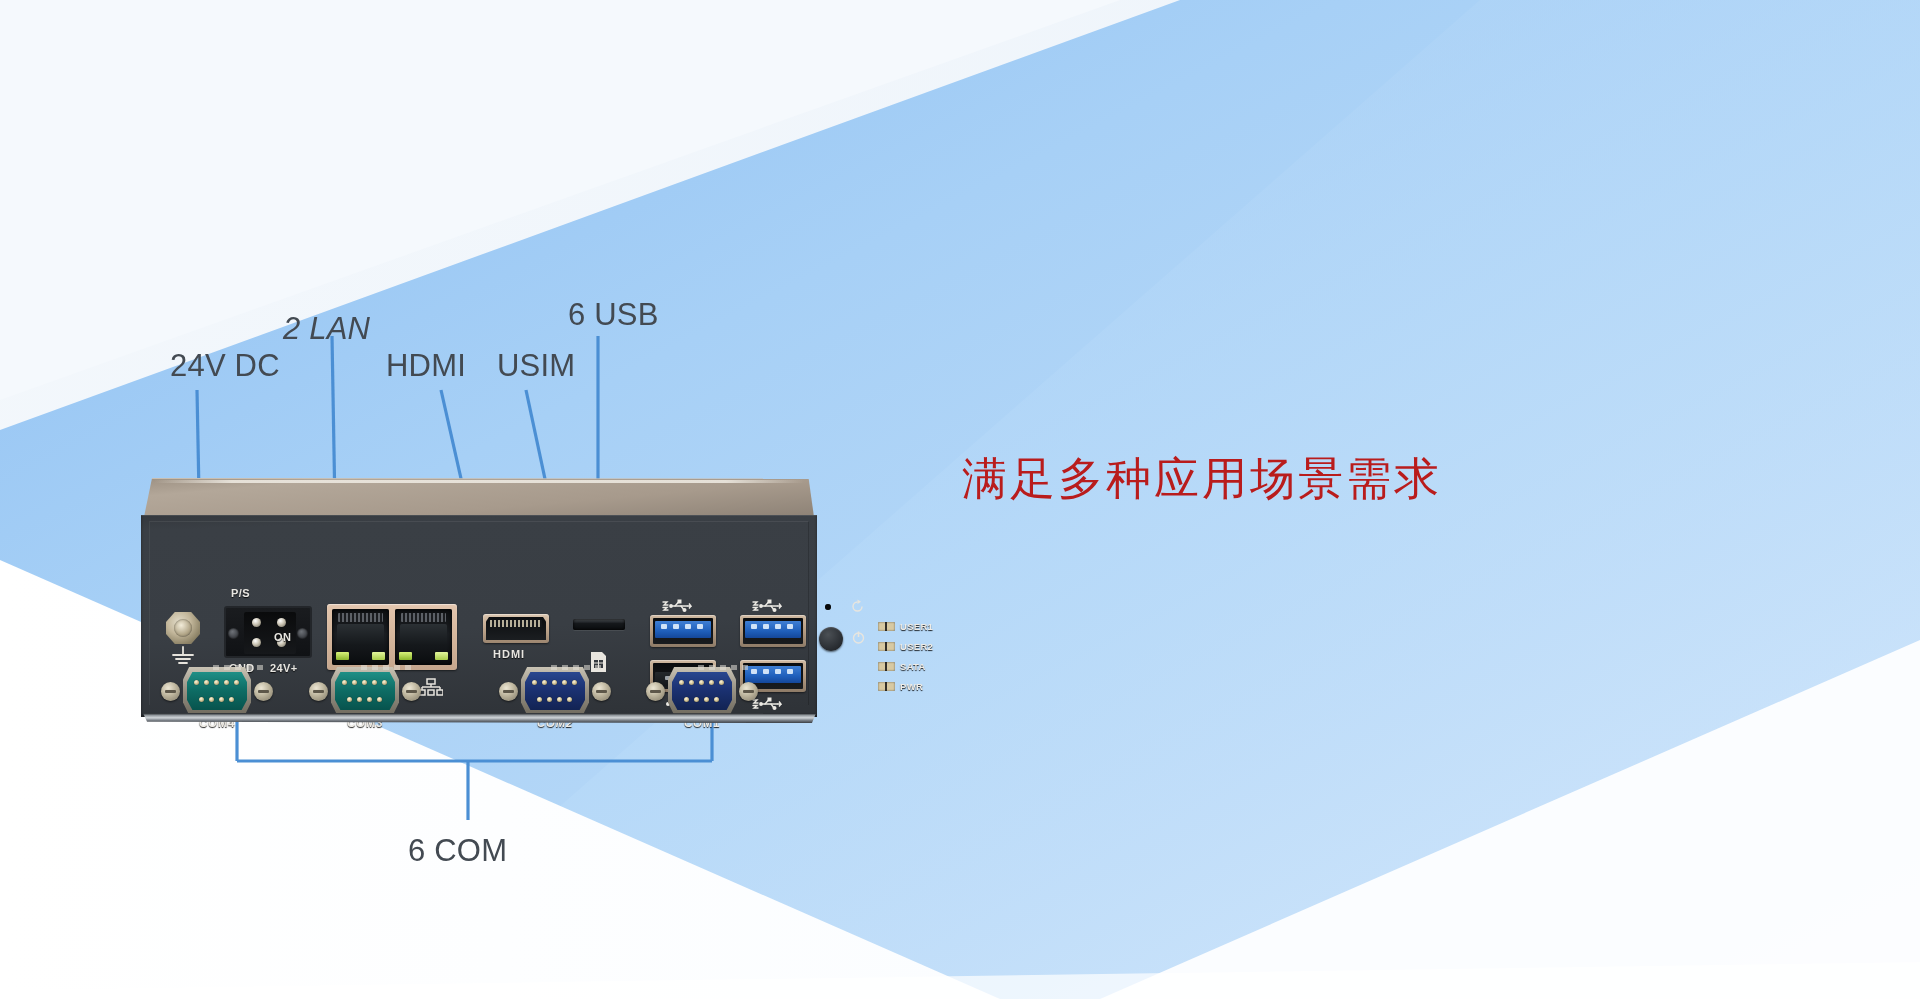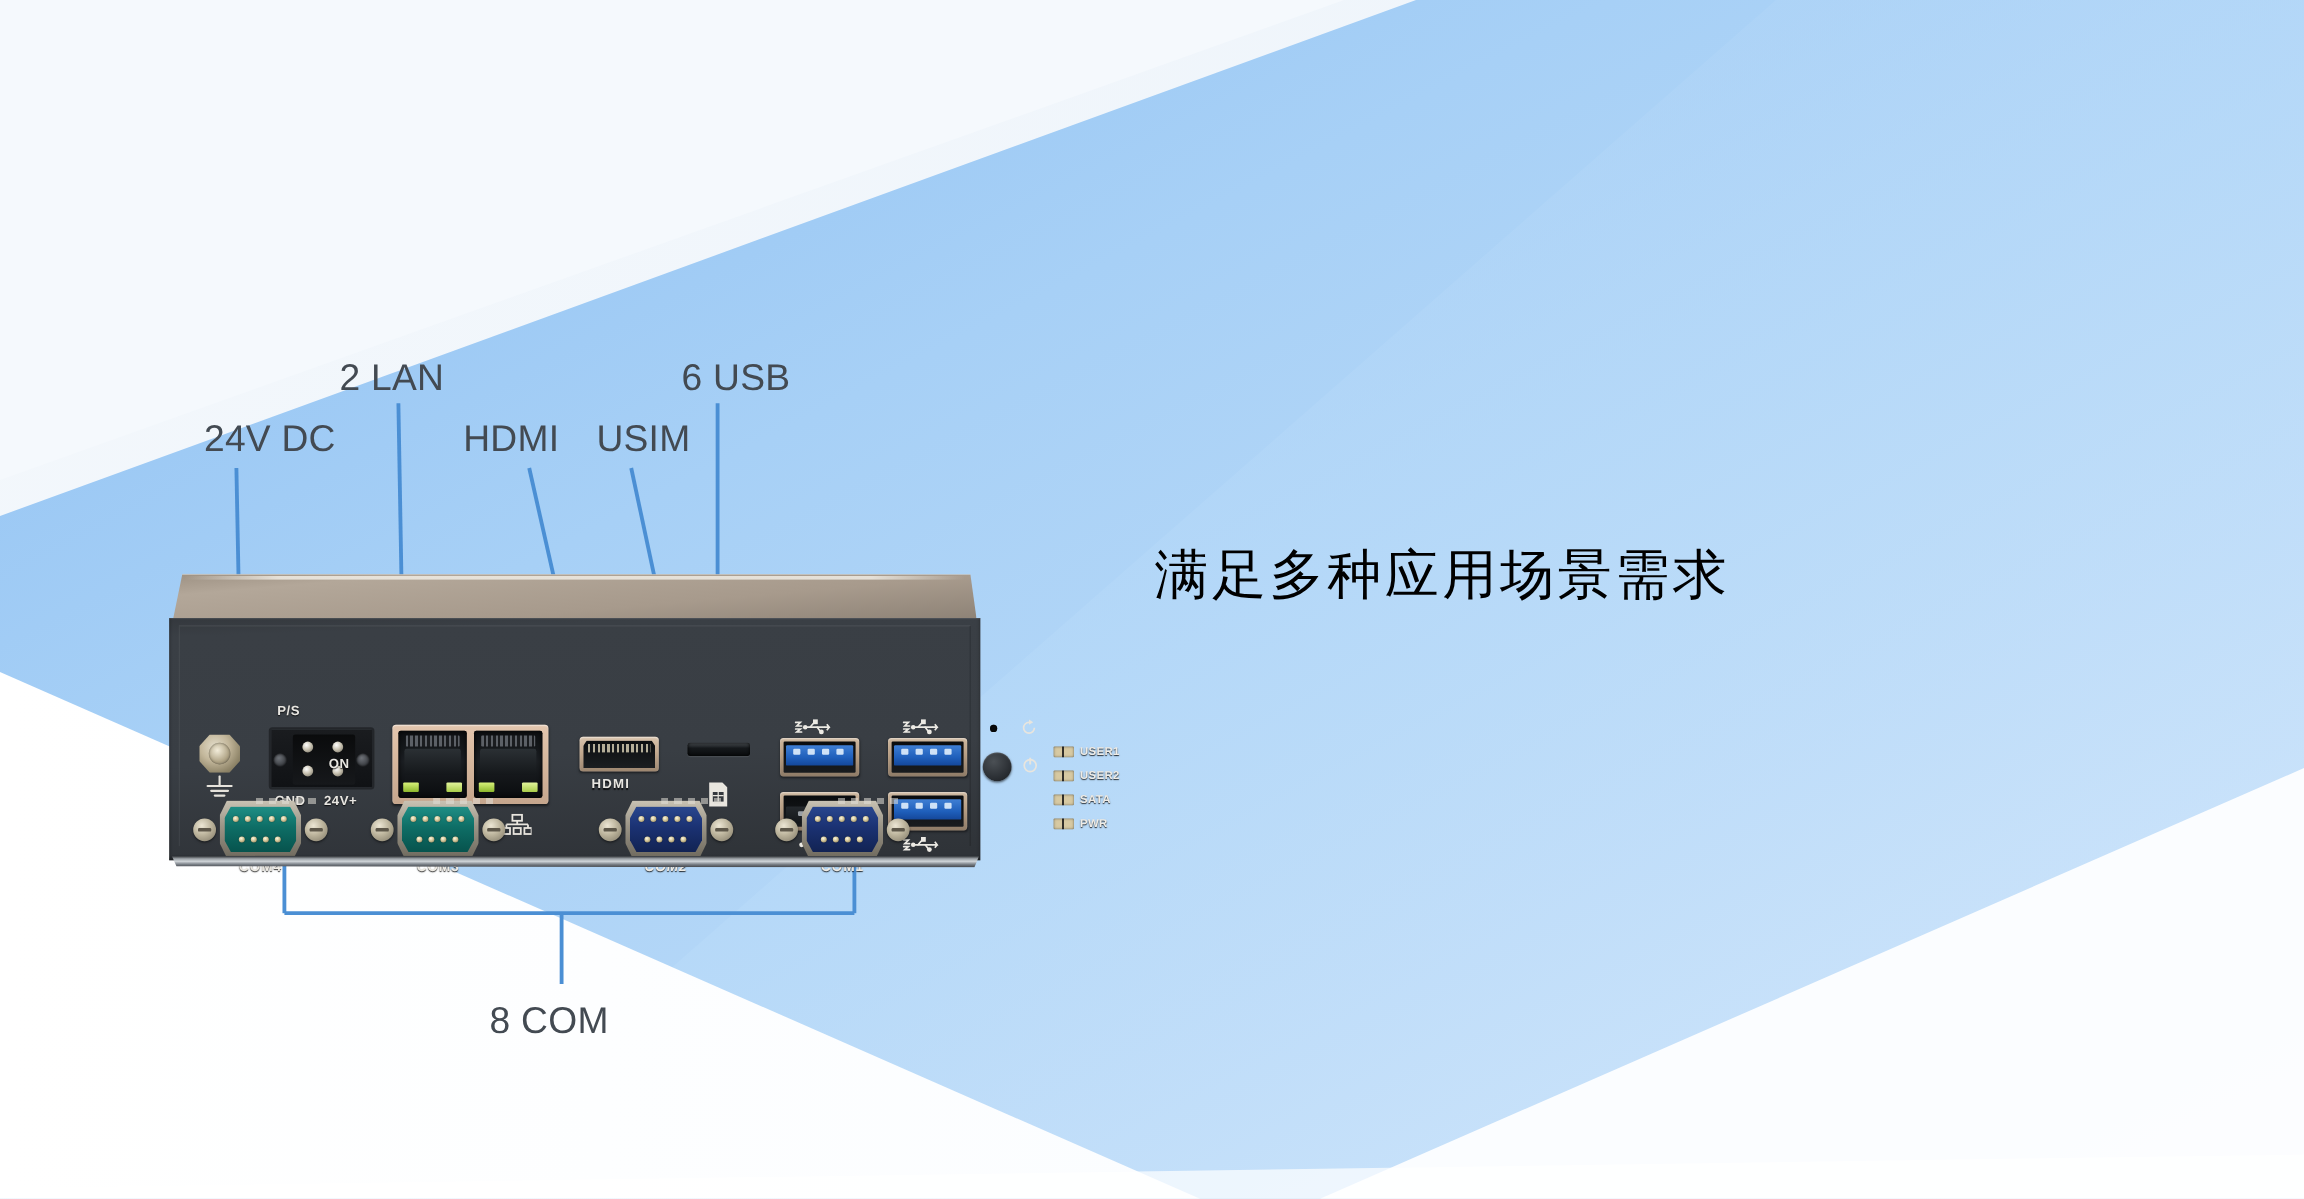--- a/index.html
+++ b/index.html
@@ -23,21 +23,21 @@
   .callout-label {
     position:absolute;
     font-family:"Liberation Sans", sans-serif;
     font-size:31px;
     color:#434a52;
     letter-spacing:0.2px;
     white-space:nowrap;
     font-weight:400;
   }
   #lbl-24vdc { left:170px;  top:348px; }
-  #lbl-2lan  { left:283px;  top:297px; }
+  #lbl-2lan  { left:283px;  top:311px;font-style:italic; }
   #lbl-hdmi  { left:386px;  top:348px; }
   #lbl-usim  { left:497px;  top:348px; }
   #lbl-4usb  { left:568px;  top:297px; }
   #lbl-4com  { left:408px;  top:833px; }
 
   
   #leaders { position:absolute; left:0; top:0; width:960px; height:999px; pointer-events:none; }
 
   
   #device {
@@ -300,21 +300,21 @@
   
   #right-panel { position:absolute; left:960px; top:0; width:960px; height:999px; z-index:5; }
   #headline {
     position:absolute; left:0; top:205px;
     font-size:84px; font-weight:700; color:#0c0e10;
     letter-spacing:6px; line-height:1;
     font-family:"Liberation Sans", sans-serif;
   }
   #subhead {
     position:absolute; left:2px; top:415px;
-    font-size:45px; font-weight:400; color:#000000;
+    font-size:45px; font-weight:400; color:#b91c1c;
     letter-spacing:3px; line-height:1.2;
     font-family:"Liberation Sans", sans-serif;
   }
   #body-copy {
     position:absolute; left:3px; top:578px; width:840px;
     font-size:25.5px; font-weight:400; color:#1b2430;
     line-height:1.78; letter-spacing:.2px;
     font-family:"Liberation Sans", sans-serif;
   }
 </style>
@@ -385,21 +385,21 @@
       <path d="M237 761 L 237 712"></path>
       <path d="M712 761 L 712 712"></path>
     </g>
   </svg>
 
   <div class="callout-label" id="lbl-24vdc">24V DC</div>
   <div class="callout-label" id="lbl-2lan">2 LAN</div>
   <div class="callout-label" id="lbl-hdmi">HDMI</div>
   <div class="callout-label" id="lbl-usim">USIM</div>
   <div class="callout-label" id="lbl-4usb">6 USB</div>
-  <div class="callout-label" id="lbl-4com">8 COM</div>
+  <div class="callout-label" id="lbl-4com">6 COM</div>
 
   <div id="device">
 
     <div id="chassis-top">
       <div id="chassis-top-hl"></div>
     </div>
 
     <div id="faceplate">
       <div id="faceplate-groove"></div>
 

